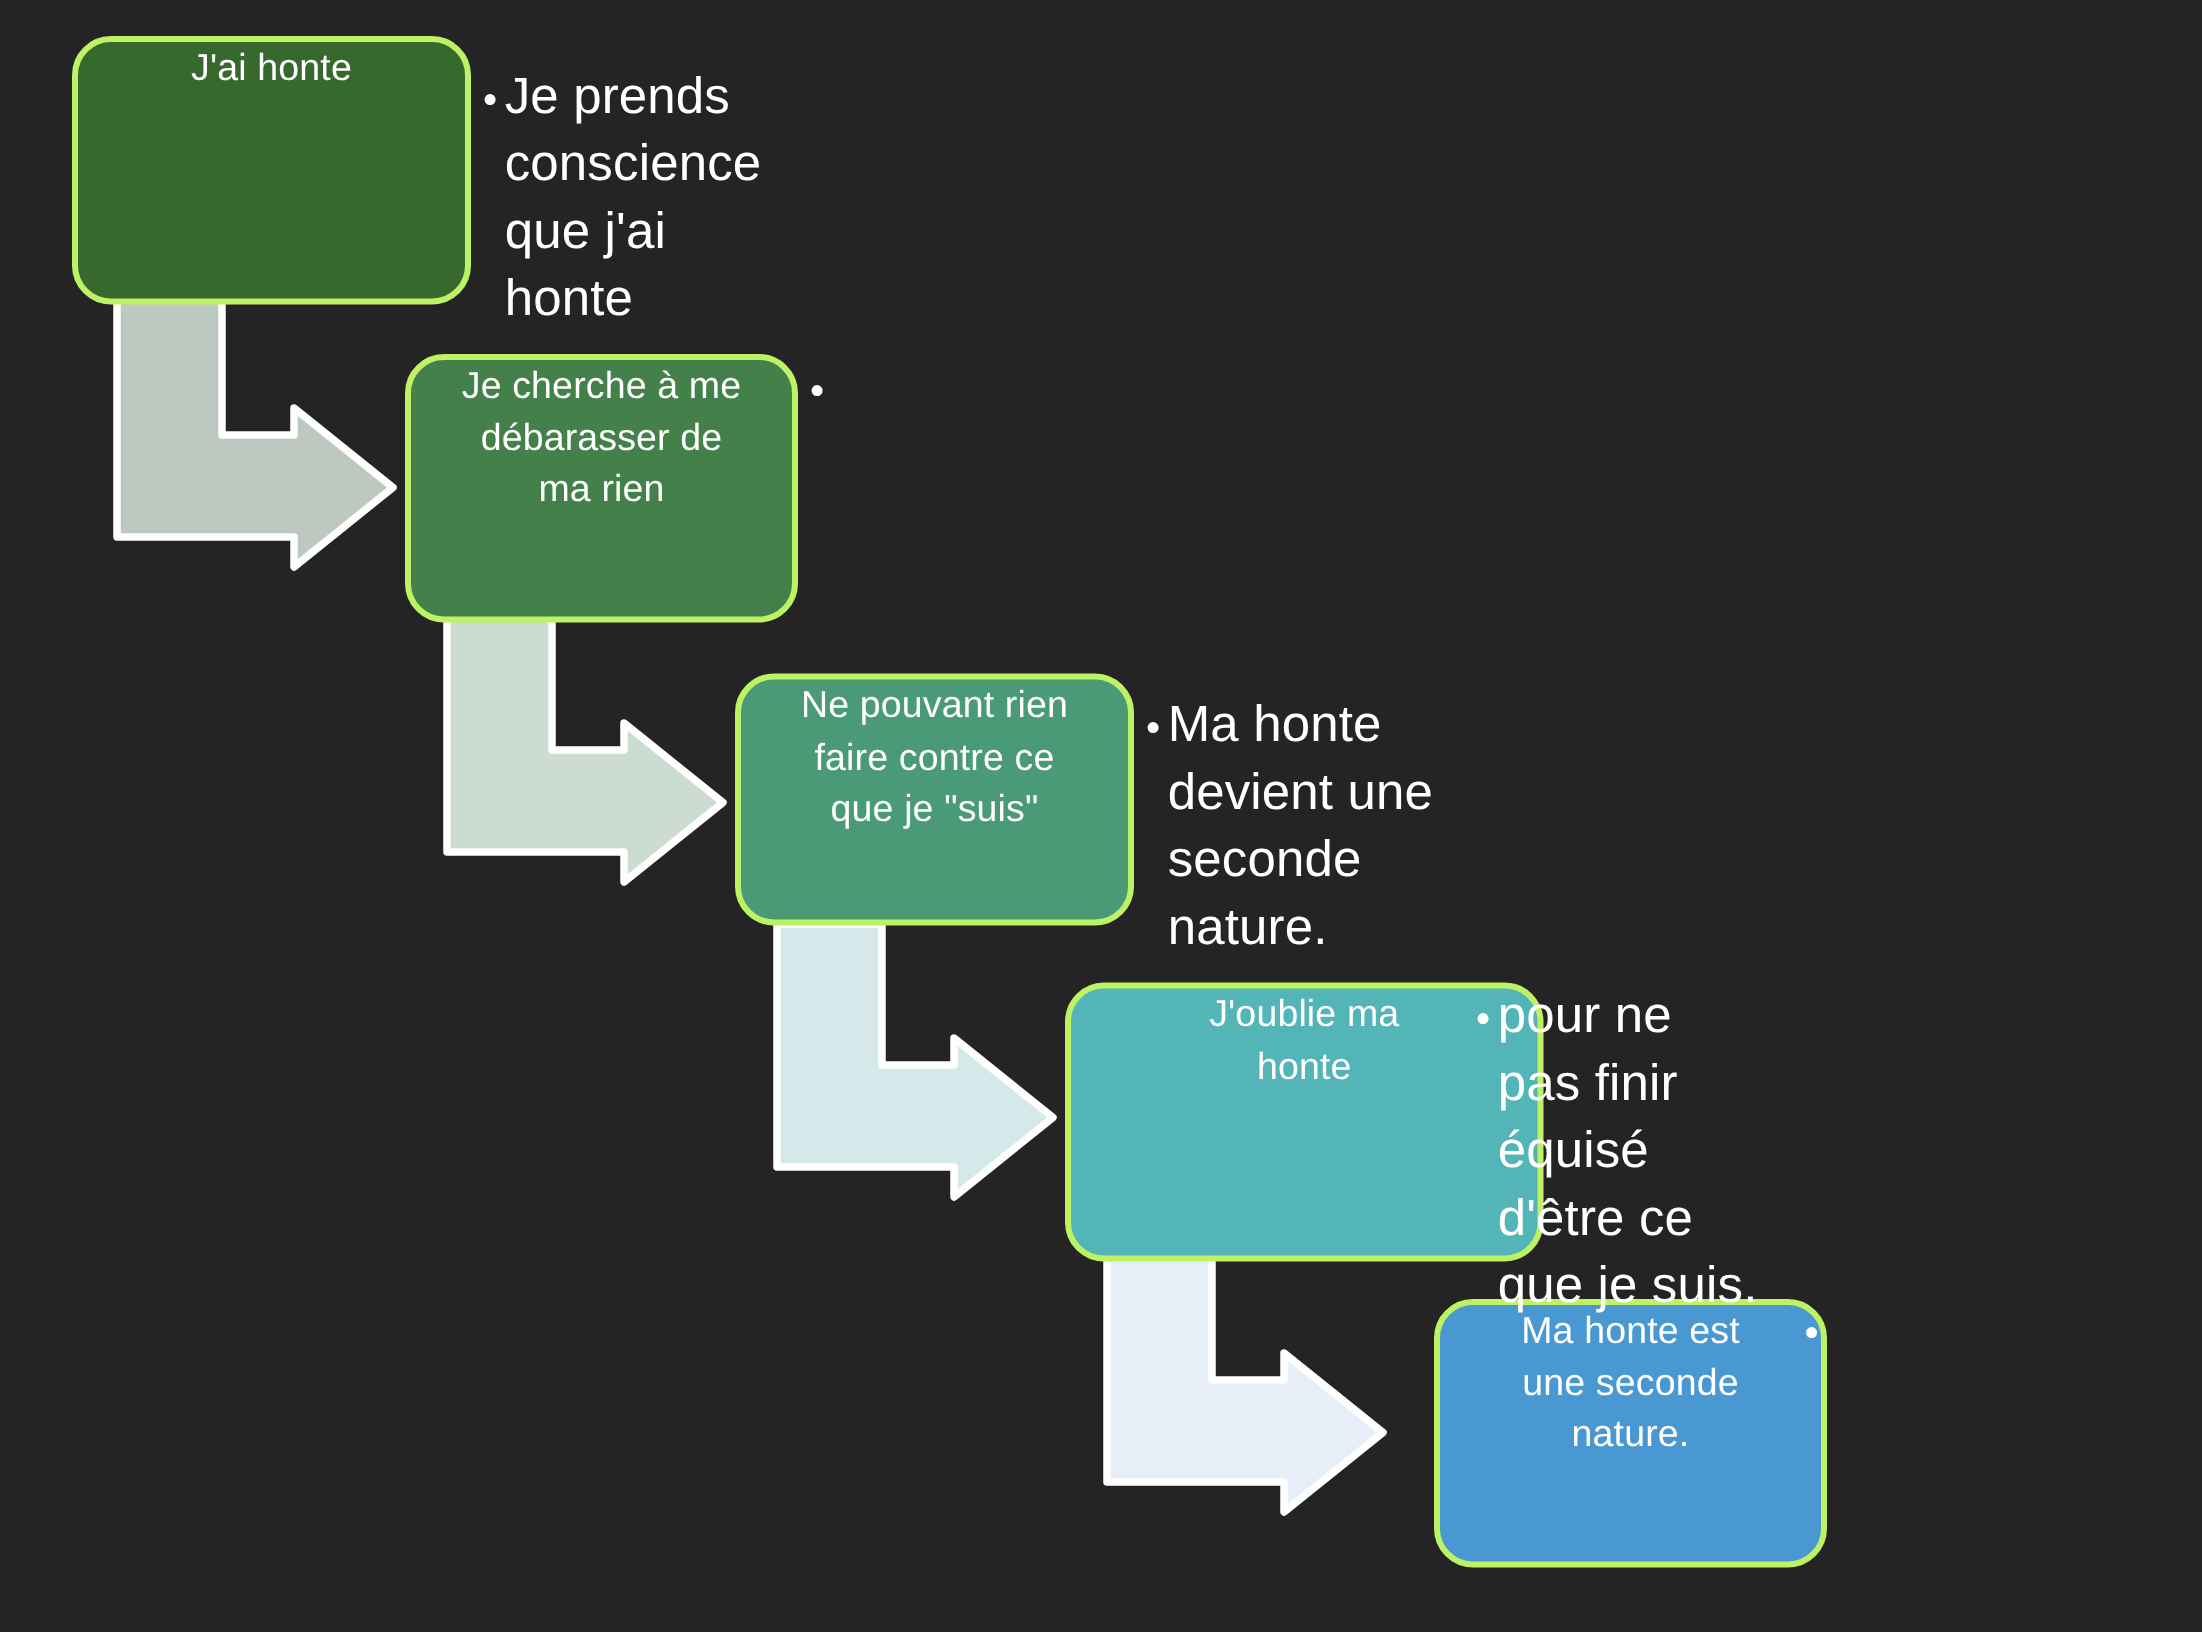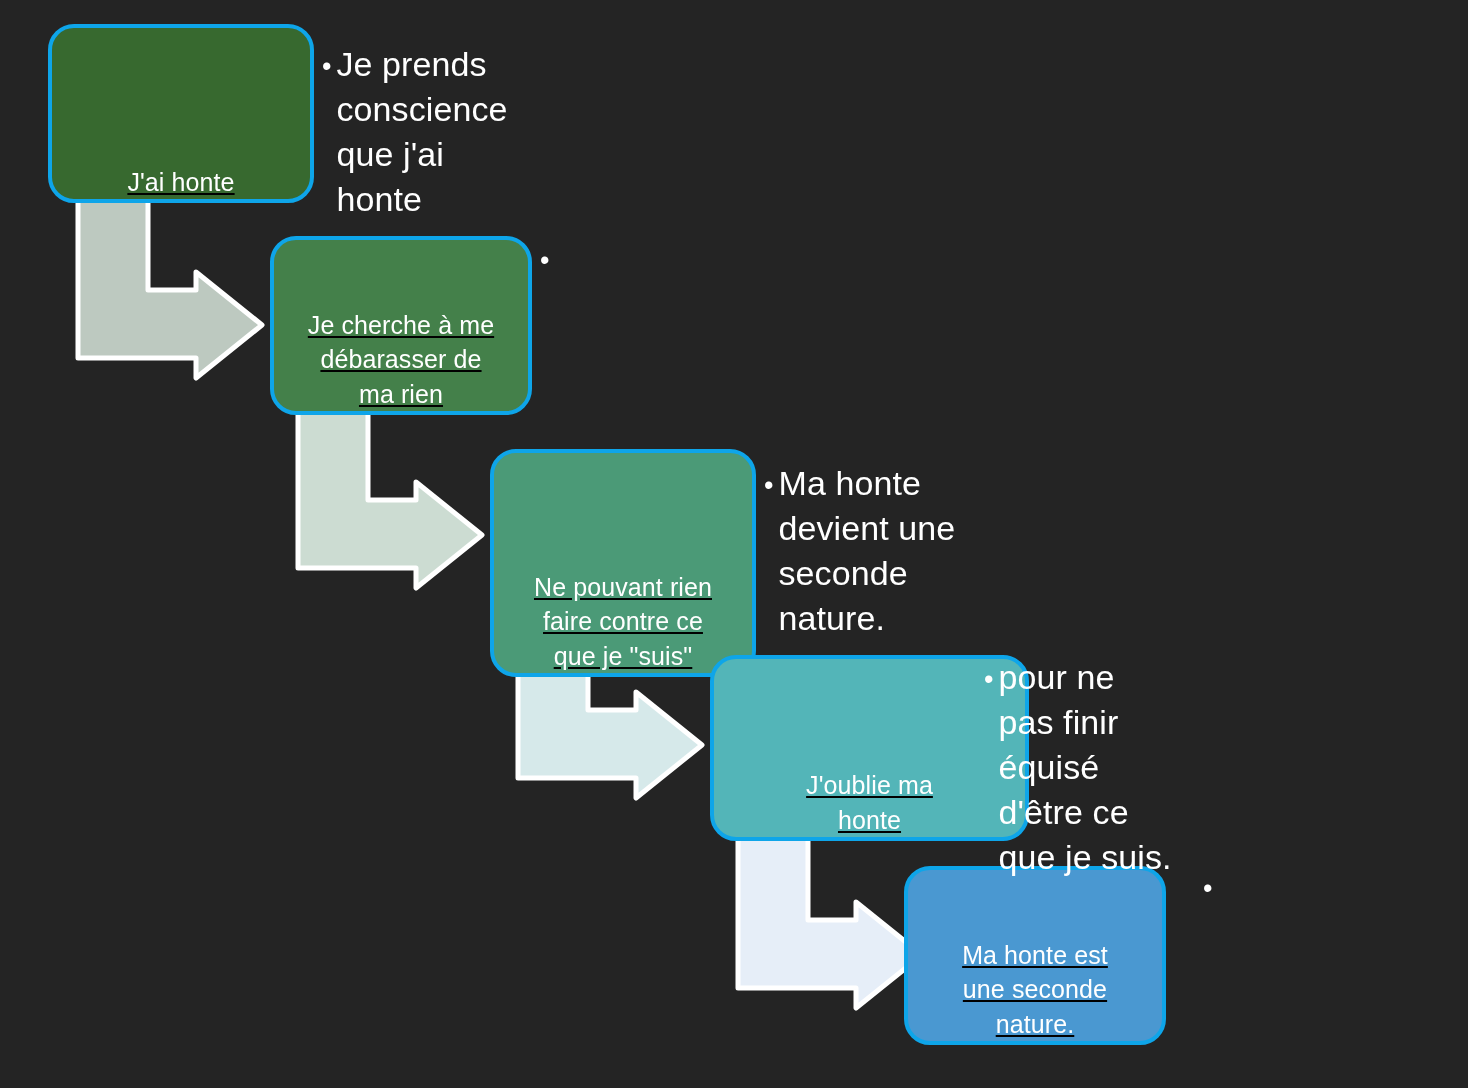--- a/index.html
+++ b/index.html
@@ -12,26 +12,25 @@
     width: 1468px;
     height: 1088px;
     background: #242424;
     overflow: hidden;
     font-family: "Liberation Sans", sans-serif;
   }
   .node {
     position: absolute;
     box-sizing: border-box;
     border-radius: 26px;
-    border: 4px solid #0ea5e9;
+    border: 4px solid #bef264;
     display: flex;
-    align-items: flex-end;
+    align-items: flex-start;
     justify-content: center;
     z-index: 3;
-    text-decoration: underline;
   }
   .node-label {
     color: #ffffff;
     text-align: center;
     font-size: 25px;
     line-height: 1.38;
     font-weight: 400;
     letter-spacing: 0.1px;
     padding: 0 14px;
     white-space: pre-line;
@@ -97,21 +96,21 @@
 
   <div class="node" style="left:270px; top:236px; width:262px; height:179px; background:#44804A;">
     <span class="node-label">Je cherche à me
 débarasser de
 ma rien</span>
   </div>
   <div class="note" style="left:540px; top:236px; width:215px;">
     <span class="note-bullet">•</span>
   </div>
 
-  <div class="node" style="left:490px; top:449px; width:266px; height:228px; background:#4B9A77;">
+  <div class="node" style="left:490px; top:449px; width:266px; height:168px; background:#4B9A77;">
     <span class="node-label">Ne pouvant rien
 faire contre ce
 que je "suis"</span>
   </div>
   <div class="note" style="left:764px; top:461px; width:215px;">
     <span class="note-bullet">•</span>
     <span class="note-text">Ma honte
 devient une
 seconde
 nature.</span>
@@ -123,21 +122,21 @@
   </div>
   <div class="note" style="left:984px; top:655px; width:200px;">
     <span class="note-bullet">•</span>
     <span class="note-text">pour ne
 pas finir
 équisé
 d'être ce
 que je suis.</span>
   </div>
 
-  <div class="node" style="left:904px; top:866px; width:262px; height:179px; background:#4A98D1;">
+  <div class="node" style="left:956px; top:866px; width:262px; height:179px; background:#4A98D1;">
     <span class="node-label">Ma honte est
 une seconde
 nature.</span>
   </div>
   <div class="note" style="left:1203px; top:864px; width:215px;">
     <span class="note-bullet">•</span>
   </div>
 
 </div>
 

